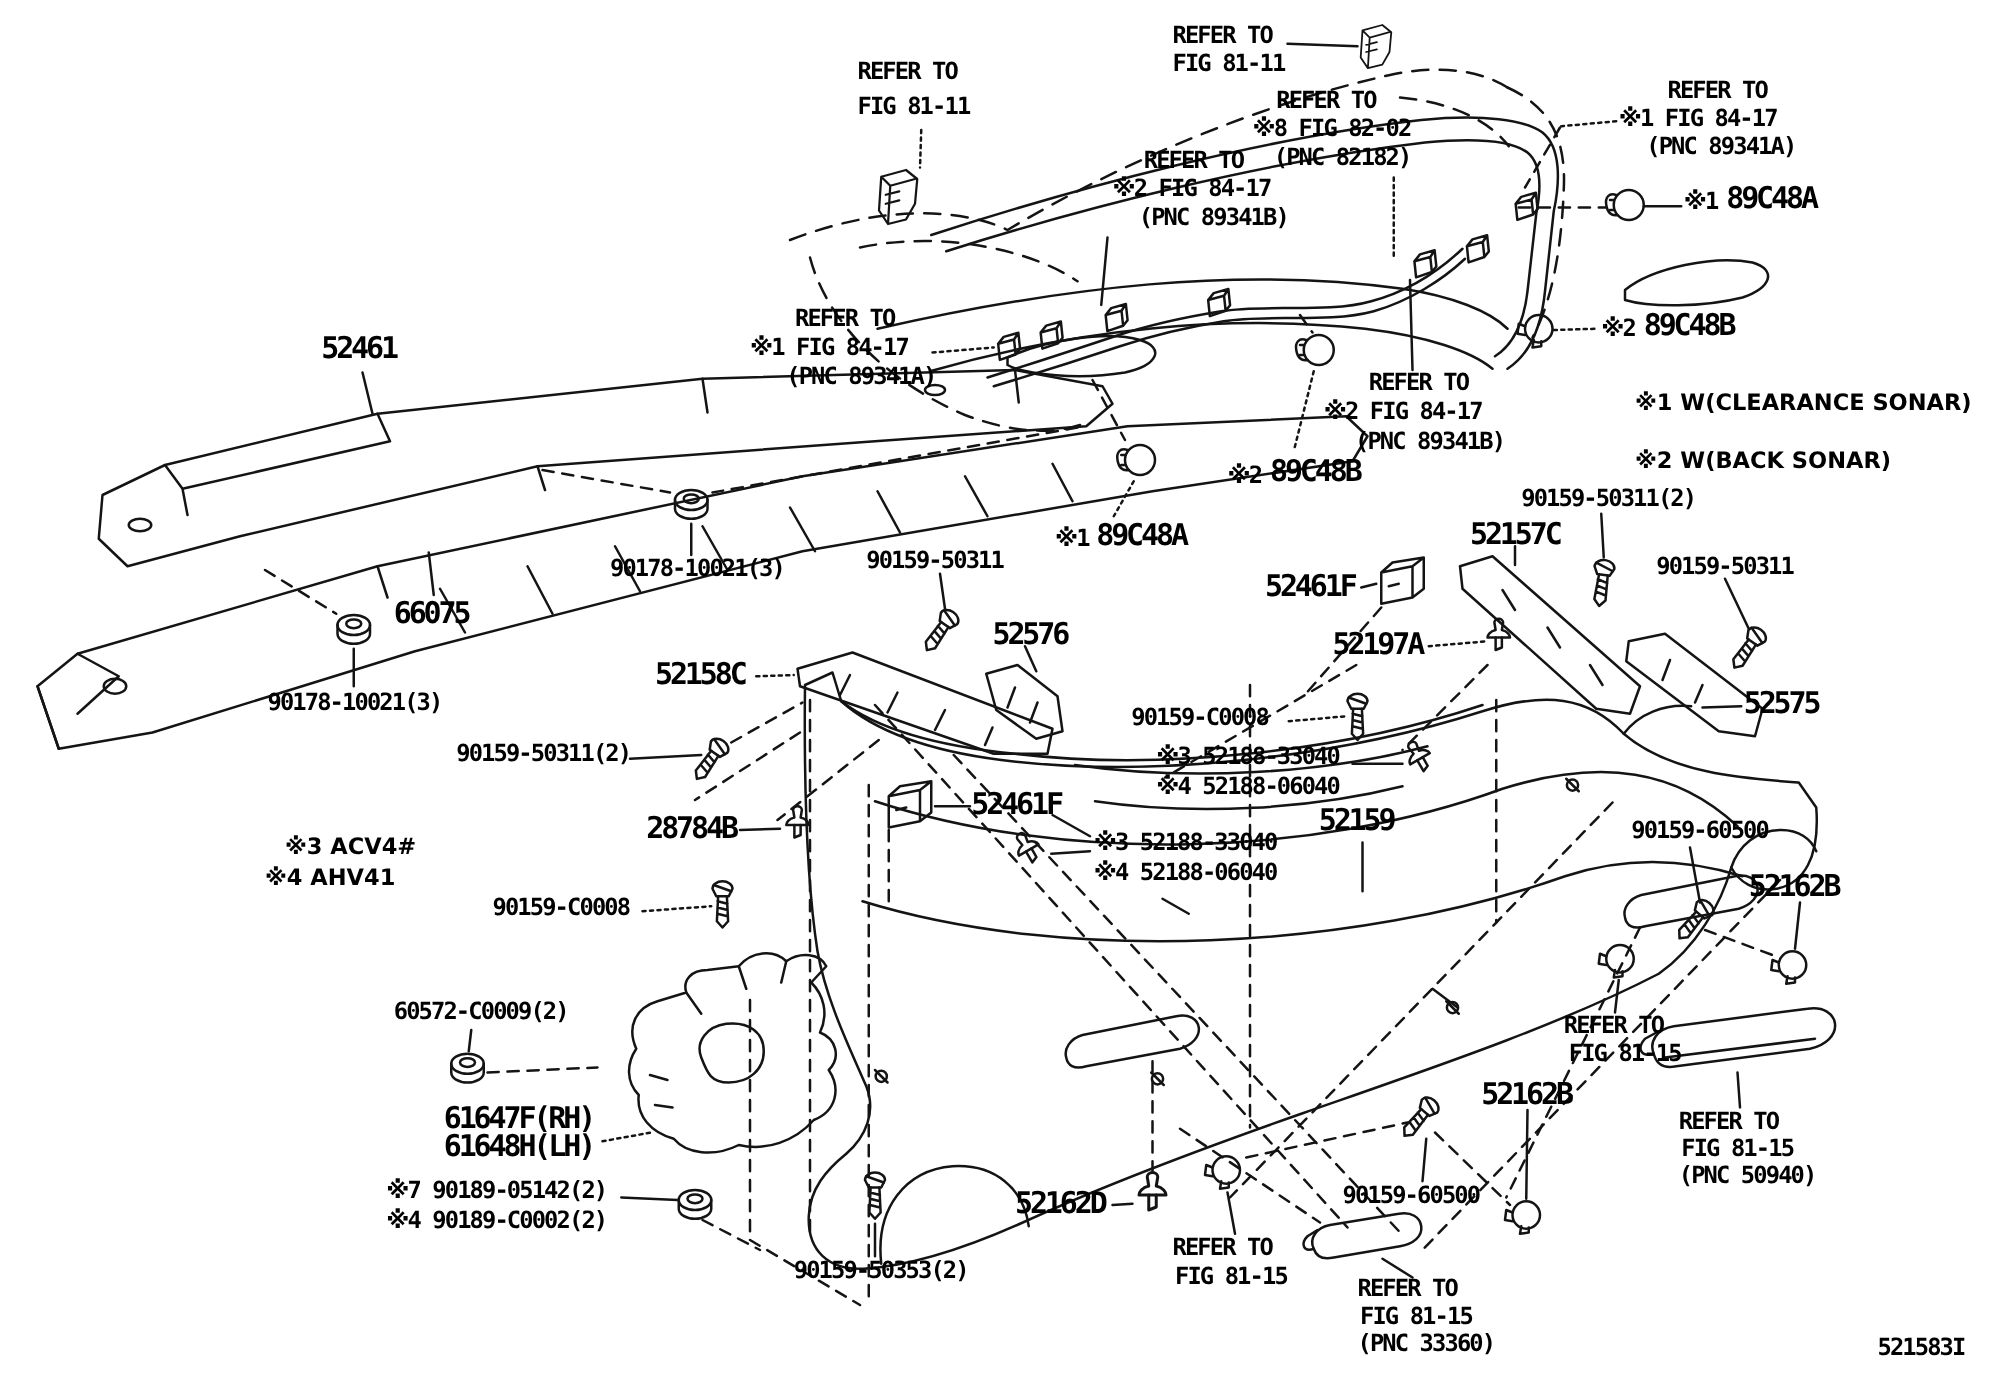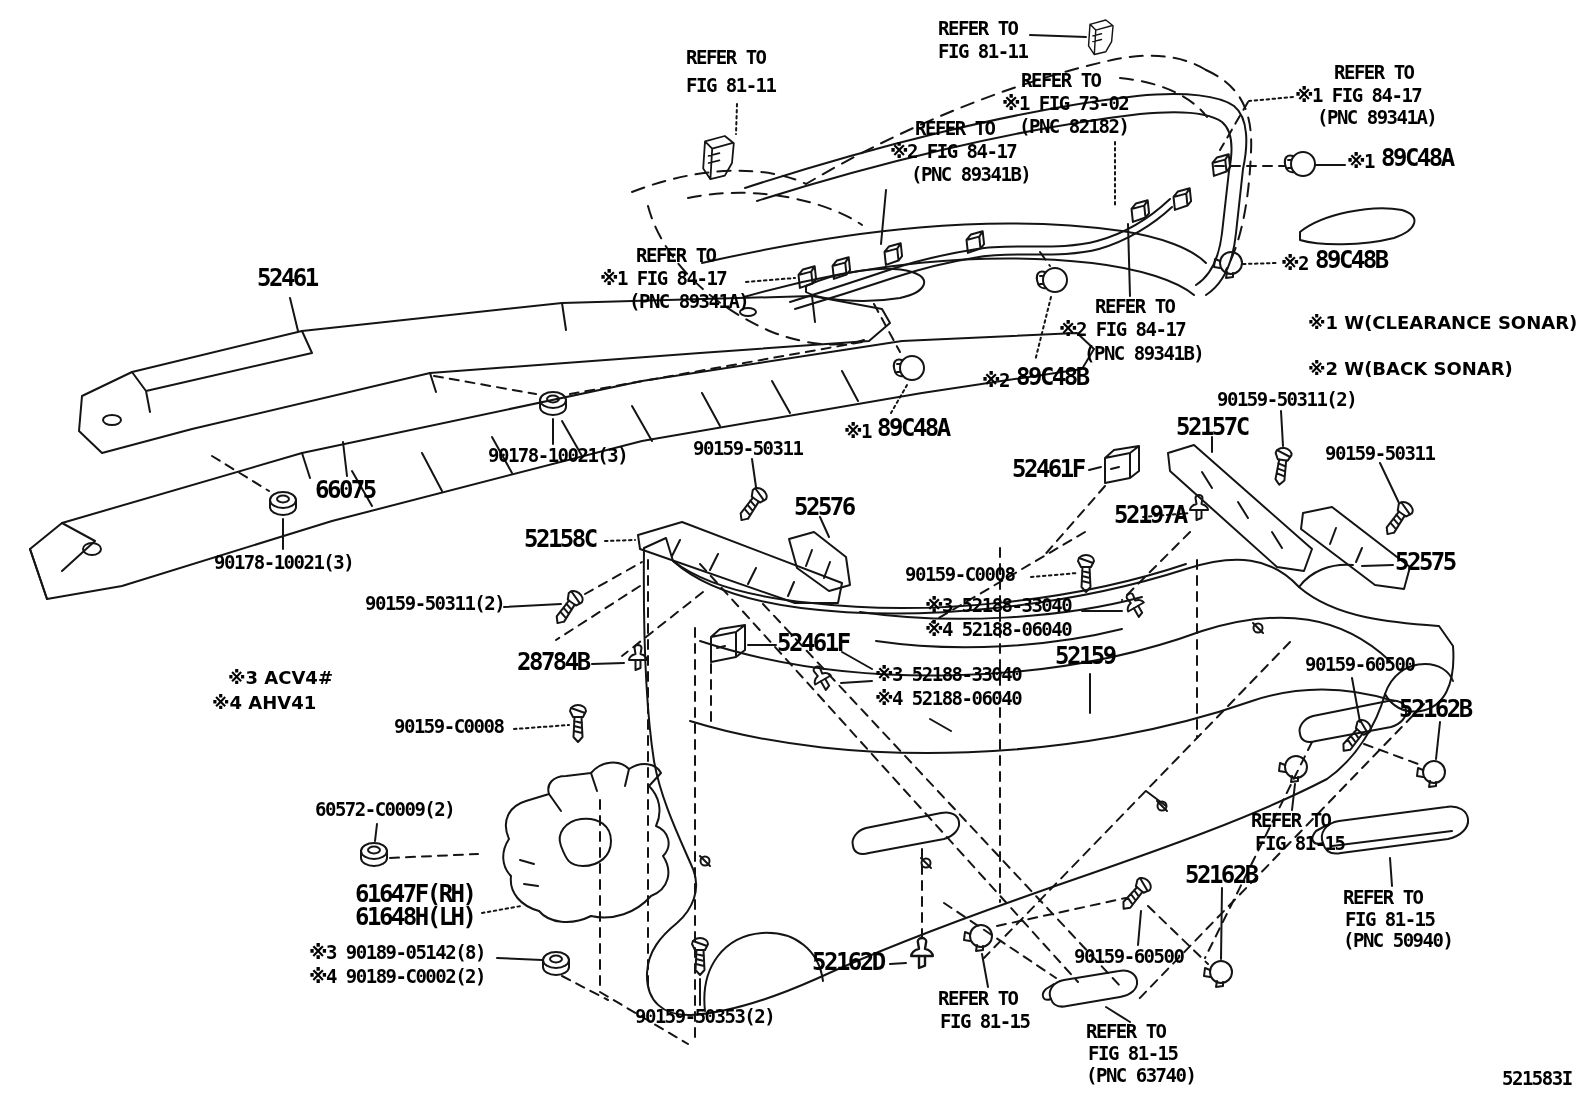--- a/index.html
+++ b/index.html
@@ -203,21 +203,21 @@
     <path d="M 874,304 L 900,352 M 1248,102 L 1220,150 M 1215,166 L 1285,166 M 1040,252 L 1050,266"></path>
     <path d="M 600,800 L 600,992 M 600,992 L 688,1044 M 390,858 L 478,854 M 562,976 L 608,1000"></path>
   </g>
 </svg>
 
 <div class="lbl m" style="left:686px;top:48px">REFER TO</div>
 <div class="lbl m" style="left:686px;top:76px">FIG 81-11</div>
 <div class="lbl m" style="left:938px;top:19px">REFER TO</div>
 <div class="lbl m" style="left:938px;top:42px">FIG 81-11</div>
 <div class="lbl m" style="left:1021px;top:71px">REFER TO</div>
-<div class="lbl m" style="left:1002px;top:94px">※1 FIG 73-02</div>
+<div class="lbl m" style="left:1002px;top:94px">※8 FIG 82-02</div>
 <div class="lbl m" style="left:1019px;top:117px">(PNC 82182)</div>
 <div class="lbl m" style="left:915px;top:119px">REFER TO</div>
 <div class="lbl m" style="left:890px;top:142px">※2 FIG 84-17</div>
 <div class="lbl m" style="left:911px;top:165px">(PNC 89341B)</div>
 <div class="lbl m" style="left:1334px;top:63px">REFER TO</div>
 <div class="lbl m" style="left:1295px;top:86px">※1 FIG 84-17</div>
 <div class="lbl m" style="left:1317px;top:108px">(PNC 89341A)</div>
 <div class="lbl m" style="left:636px;top:246px">REFER TO</div>
 <div class="lbl m" style="left:600px;top:269px">※1 FIG 84-17</div>
 <div class="lbl m" style="left:629px;top:292px">(PNC 89341A)</div>
@@ -226,42 +226,42 @@
 <div class="lbl m" style="left:1084px;top:344px">(PNC 89341B)</div>
 <div class="lbl m" style="left:1251px;top:811px">REFER TO</div>
 <div class="lbl m" style="left:1255px;top:834px">FIG 81-15</div>
 <div class="lbl m" style="left:1343px;top:888px">REFER TO</div>
 <div class="lbl m" style="left:1345px;top:910px">FIG 81-15</div>
 <div class="lbl m" style="left:1343px;top:931px">(PNC 50940)</div>
 <div class="lbl m" style="left:938px;top:989px">REFER TO</div>
 <div class="lbl m" style="left:940px;top:1012px">FIG 81-15</div>
 <div class="lbl m" style="left:1086px;top:1022px">REFER TO</div>
 <div class="lbl m" style="left:1088px;top:1044px">FIG 81-15</div>
-<div class="lbl m" style="left:1086px;top:1066px">(PNC 63740)</div>
+<div class="lbl m" style="left:1086px;top:1066px">(PNC 33360)</div>
 
 <div class="lbl m" style="left:1347px;top:152px">※1</div>
 <div class="lbl b" style="left:1381px;top:146px">89C48A</div>
 <div class="lbl m" style="left:1281px;top:254px">※2</div>
 <div class="lbl b" style="left:1315px;top:248px">89C48B</div>
 <div class="lbl m" style="left:982px;top:371px">※2</div>
 <div class="lbl b" style="left:1016px;top:365px">89C48B</div>
 <div class="lbl m" style="left:844px;top:422px">※1</div>
 <div class="lbl b" style="left:877px;top:416px">89C48A</div>
 
 <div class="lbl n" style="left:1308px;top:314px">※1 W(CLEARANCE SONAR)</div>
 <div class="lbl n" style="left:1308px;top:360px">※2 W(BACK SONAR)</div>
 <div class="lbl n" style="left:228px;top:669px">※3 ACV4#</div>
 <div class="lbl n" style="left:212px;top:694px">※4 AHV41</div>
 
 <div class="lbl b" style="left:257px;top:266px">52461</div>
 <div class="lbl b" style="left:315px;top:478px">66075</div>
 <div class="lbl b" style="left:524px;top:527px">52158C</div>
 <div class="lbl b" style="left:794px;top:495px">52576</div>
 <div class="lbl b" style="left:1012px;top:457px">52461F</div>
-<div class="lbl b" style="left:1114px;top:503px">52197A</div>
+<div class="lbl b" style="left:1066px;top:503px">52197A</div>
 <div class="lbl b" style="left:777px;top:631px">52461F</div>
 <div class="lbl b" style="left:517px;top:650px">28784B</div>
 <div class="lbl b" style="left:1176px;top:415px">52157C</div>
 <div class="lbl b" style="left:1395px;top:550px">52575</div>
 <div class="lbl b" style="left:1055px;top:644px">52159</div>
 <div class="lbl b" style="left:1399px;top:697px">52162B</div>
 <div class="lbl b" style="left:1185px;top:863px">52162B</div>
 <div class="lbl b" style="left:812px;top:950px">52162D</div>
 <div class="lbl b" style="left:355px;top:882px">61647F(RH)</div>
 <div class="lbl b" style="left:355px;top:905px">61648H(LH)</div>
@@ -273,20 +273,20 @@
 <div class="lbl m" style="left:1217px;top:390px">90159-50311(2)</div>
 <div class="lbl m" style="left:1325px;top:444px">90159-50311</div>
 <div class="lbl m" style="left:905px;top:565px">90159-C0008</div>
 <div class="lbl m" style="left:925px;top:596px">※3 52188-33040</div>
 <div class="lbl m" style="left:925px;top:620px">※4 52188-06040</div>
 <div class="lbl m" style="left:875px;top:665px">※3 52188-33040</div>
 <div class="lbl m" style="left:875px;top:689px">※4 52188-06040</div>
 <div class="lbl m" style="left:1305px;top:655px">90159-60500</div>
 <div class="lbl m" style="left:394px;top:717px">90159-C0008</div>
 <div class="lbl m" style="left:315px;top:800px">60572-C0009(2)</div>
-<div class="lbl m" style="left:309px;top:943px">※3 90189-05142(8)</div>
+<div class="lbl m" style="left:309px;top:943px">※7 90189-05142(2)</div>
 <div class="lbl m" style="left:309px;top:967px">※4 90189-C0002(2)</div>
 <div class="lbl m" style="left:635px;top:1007px">90159-50353(2)</div>
 <div class="lbl m" style="left:1074px;top:947px">90159-60500</div>
 
 <div class="lbl m" style="left:1502px;top:1069px">521583I</div>
 
 </div>
 
 </body></html>

